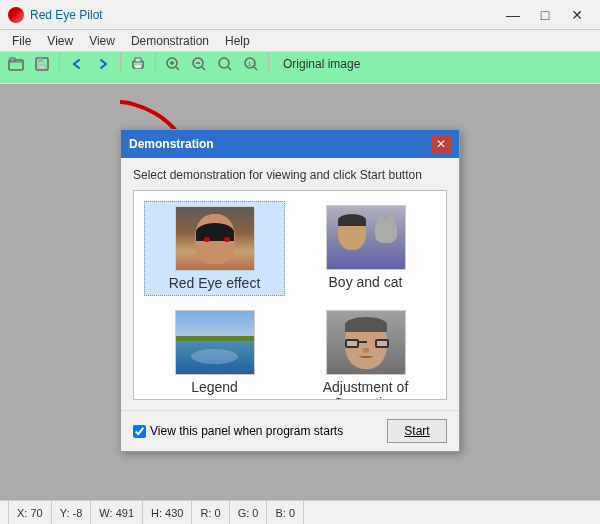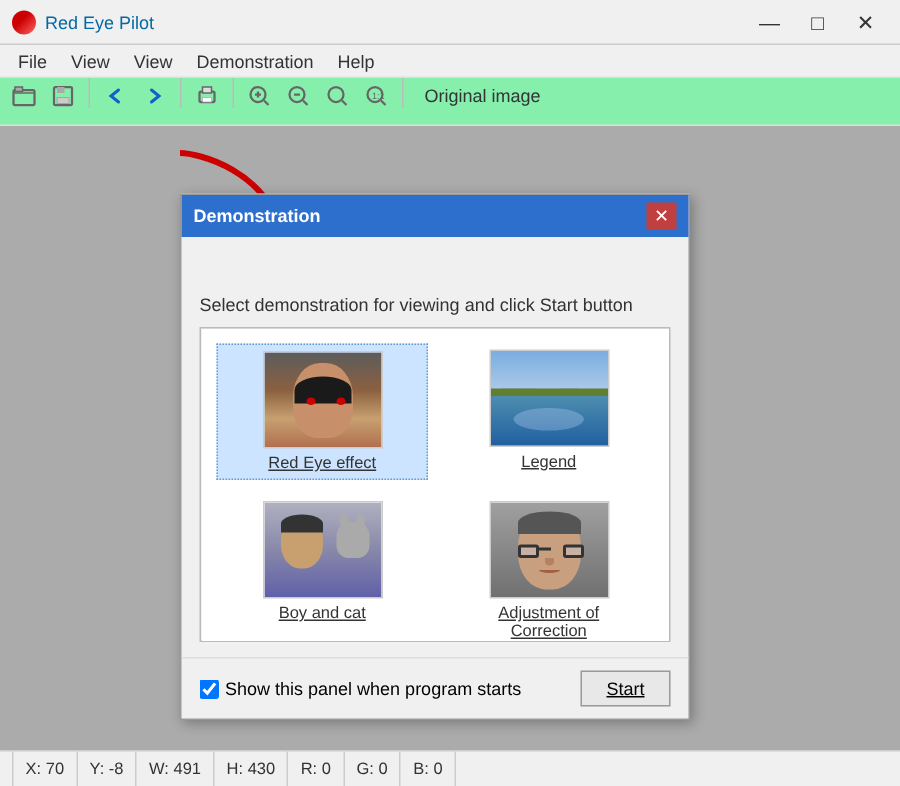--- a/index.html
+++ b/index.html
@@ -153,21 +153,20 @@
       color: white;
       cursor: pointer;
       display: flex;
       align-items: center;
       justify-content: center;
       font-size: 12px;
     }
 
     #dialog-body {
       padding: 10px 12px;
-      margin-top: 28px;
     }
     #dialog-subtitle {
       font-size: 12px;
       color: #333;
       margin-bottom: 8px;
     }
     #demo-grid-container {
       border: 1px solid #bbb;
       background: white;
       height: 210px;
@@ -189,24 +188,23 @@
     }
     .demo-thumb {
       width: 80px;
       height: 65px;
       border: 1px solid #ccc;
       margin-bottom: 4px;
       overflow: hidden;
       position: relative;
     }
     .demo-label {
-      font-size: 11px;
+      font-size: 14px;
       color: #333;
       text-align: center;
-      text-decoration: underline;
     }
 
     
     #dialog-footer {
       display: flex;
       align-items: center;
       padding: 8px 12px;
       border-top: 1px solid #ddd;
       gap: 8px;
     }
@@ -430,56 +428,56 @@
 
                 <div style="position:absolute;width:6px;height:5px;left:36%;top:47%;background:#cc0000;border-radius:50%;"></div>
                 <div style="position:absolute;width:6px;height:5px;right:30%;top:47%;background:#cc0000;border-radius:50%;"></div>
               </div>
             </div>
             <span class="demo-label">Red Eye effect</span>
           </div>
 
           <div class="demo-item">
             <div class="demo-thumb">
-              <div class="thumb-legend-inner">
-
-                <div style="position:absolute;width:100%;height:35px;bottom:0;background:linear-gradient(to bottom, #5090b0, #2060a0);"></div>
-
-                <div style="position:absolute;width:60%;height:15px;left:20%;bottom:10px;background:rgba(200,220,255,0.3);border-radius:50%;"></div>
-
-                <div style="position:absolute;width:100%;height:8px;bottom:33px;background:#608030;"></div>
-
-                <div style="position:absolute;width:12px;height:20px;left:10%;bottom:38px;background:#2d5020;border-radius:50% 50% 0 0;"></div>
-                <div style="position:absolute;width:12px;height:20px;left:25%;bottom:38px;background:#3a6025;border-radius:50% 50% 0 0;"></div>
-                <div style="position:absolute;width:12px;height:18px;left:60%;bottom:38px;background:#2d5020;border-radius:50% 50% 0 0;"></div>
-
-                <div style="position:absolute;width:100%;top:0;height:25px;background:linear-gradient(to bottom,#7aade0,#aac8e8);"></div>
-              </div>
-            </div>
-            <span class="demo-label">Legend</span>
-          </div>
-
-          <div class="demo-item">
-            <div class="demo-thumb">
               <div class="thumb-boycat-inner">
 
                 <div style="position:absolute;width:28px;height:35px;left:15%;top:15%;background:#c8a070;border-radius:45%;"></div>
 
                 <div style="position:absolute;width:28px;height:12px;left:15%;top:12%;background:#333;border-radius:50% 50% 0 0;"></div>
 
                 <div style="position:absolute;width:22px;height:24px;right:10%;top:20%;background:#aaa;border-radius:40% 40% 35% 35%;"></div>
                 <div style="position:absolute;width:6px;height:8px;right:28%;top:12%;background:#aaa;border-radius:50% 50% 0 0;transform:rotate(-15deg);"></div>
                 <div style="position:absolute;width:6px;height:8px;right:13%;top:12%;background:#aaa;border-radius:50% 50% 0 0;transform:rotate(15deg);"></div>
               </div>
             </div>
             <span class="demo-label">Boy and cat</span>
           </div>
 
           <div class="demo-item">
             <div class="demo-thumb">
+              <div class="thumb-legend-inner">
+
+                <div style="position:absolute;width:100%;height:35px;bottom:0;background:linear-gradient(to bottom, #5090b0, #2060a0);"></div>
+
+                <div style="position:absolute;width:60%;height:15px;left:20%;bottom:10px;background:rgba(200,220,255,0.3);border-radius:50%;"></div>
+
+                <div style="position:absolute;width:100%;height:8px;bottom:33px;background:#608030;"></div>
+
+                <div style="position:absolute;width:12px;height:20px;left:10%;bottom:38px;background:#2d5020;border-radius:50% 50% 0 0;"></div>
+                <div style="position:absolute;width:12px;height:20px;left:25%;bottom:38px;background:#3a6025;border-radius:50% 50% 0 0;"></div>
+                <div style="position:absolute;width:12px;height:18px;left:60%;bottom:38px;background:#2d5020;border-radius:50% 50% 0 0;"></div>
+
+                <div style="position:absolute;width:100%;top:0;height:25px;background:linear-gradient(to bottom,#7aade0,#aac8e8);"></div>
+              </div>
+            </div>
+            <span class="demo-label">Legend</span>
+          </div>
+
+          <div class="demo-item">
+            <div class="demo-thumb">
               <div class="thumb-adj-inner">
 
                 <div style="position:absolute;width:42px;height:52px;left:50%;top:50%;transform:translate(-50%,-50%);background:#c8a080;border-radius:45%;"></div>
 
                 <div style="position:absolute;width:42px;height:15px;left:50%;top:10%;transform:translateX(-50%);background:#555;border-radius:50% 50% 0 0;"></div>
 
                 <div style="position:absolute;width:14px;height:9px;left:24%;top:44%;border:2px solid #333;border-radius:2px;background:rgba(200,220,255,0.3);"></div>
                 <div style="position:absolute;width:14px;height:9px;right:20%;top:44%;border:2px solid #333;border-radius:2px;background:rgba(200,220,255,0.3);"></div>
 
                 <div style="position:absolute;width:8px;height:2px;left:42%;top:47%;background:#333;"></div>
@@ -492,21 +490,21 @@
             <span class="demo-label" style="text-align:center;max-width:90px;">Adjustment of Correction Settings</span>
           </div>
 
         </div>
       </div>
     </div>
 
     <div id="dialog-footer">
       <div id="show-panel-check">
         <input type="checkbox" id="show-panel" checked="" style="">
-        <label for="show-panel">Show this panel when program starts</label>
+        <label for="show-panel">View this panel when program starts</label>
       </div>
       <button class="dialog-btn primary">Start</button>
     </div>
   </div>
 
 </div>
 
 <div id="status-bar">
   <div class="status-cell">
     <span>X:</span>&nbsp;<span>70</span>

